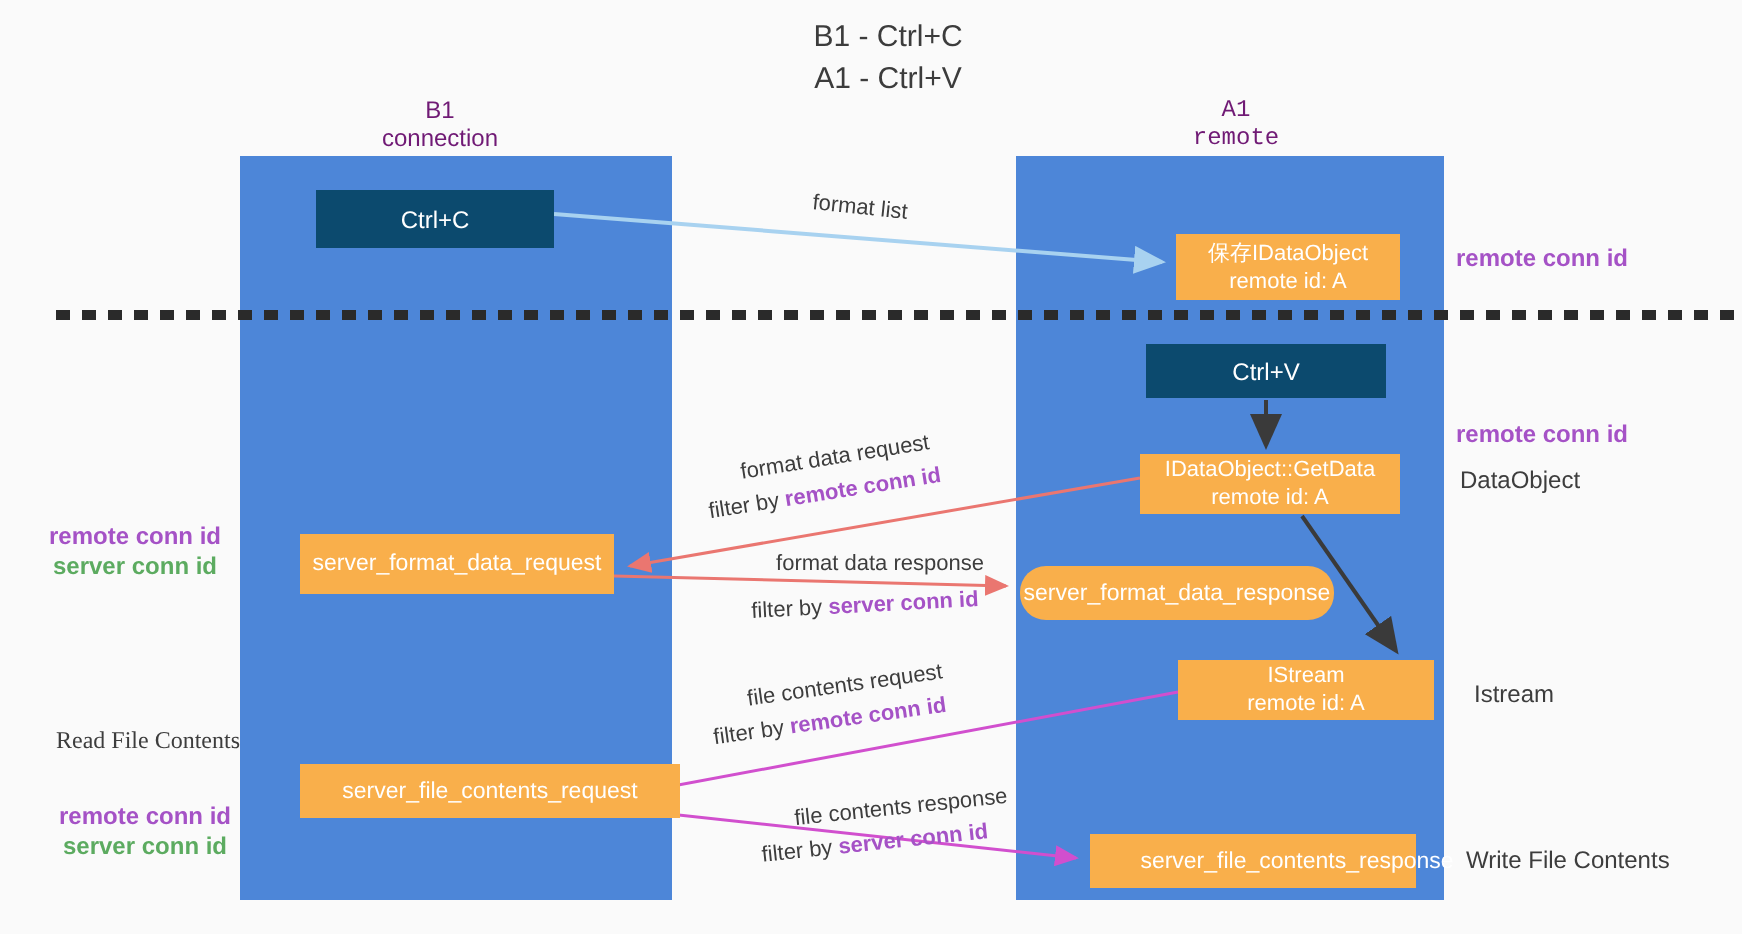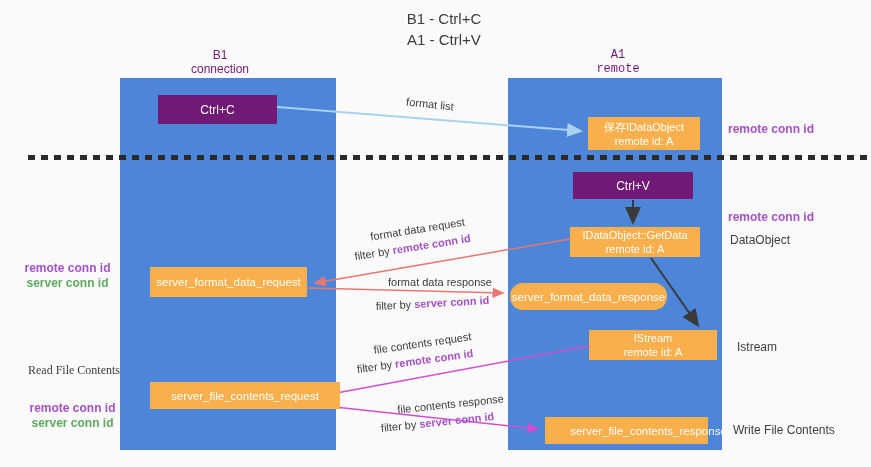--- a/index.html
+++ b/index.html
@@ -13,21 +13,21 @@
            font-size:15px; line-height:21px; color:#3c3c3c; }
   .lane-header { position:absolute; width:120px; text-align:center;
                  font-size:12px; line-height:14px; color:#701a75; }
   .lane { position:absolute; top:78px; height:372px; background:#4d86d8; z-index:1; }
   .lane-left  { left:120px; width:216px; }
   .lane-right { left:508px; width:214px; }
   .divider { position:absolute; left:28px; top:155px; width:843px; height:5px; z-index:4;
              background:repeating-linear-gradient(90deg,#2a2a2a 0 7px,transparent 7px 13px); }
   .box { position:absolute; z-index:10; display:flex; flex-direction:column;
          align-items:center; justify-content:center; color:#fff; text-align:center; }
-  .box.green  { background:#701a75; font-size:12px; }
+  .box.green  { background:#0c4a6e; font-size:12px; }
   .box.orange { background:#f9af4b; font-size:11px; line-height:14px; }
   .box.single { font-size:11.5px; }
   .lbl { position:absolute; z-index:15; font-size:11px; color:#3d3d3d;
          text-align:center; white-space:nowrap; }
   .side { position:absolute; z-index:15; font-size:12px; white-space:nowrap; }
   .purple { color:#a552c6; font-weight:bold; }
   .greentx { color:#5cab60; font-weight:bold; }
   .dark { color:#3d3d3d; }
   .stack { text-align:center; line-height:15px; }
   svg.arrows { position:absolute; left:0; top:0; z-index:6; pointer-events:none; }

